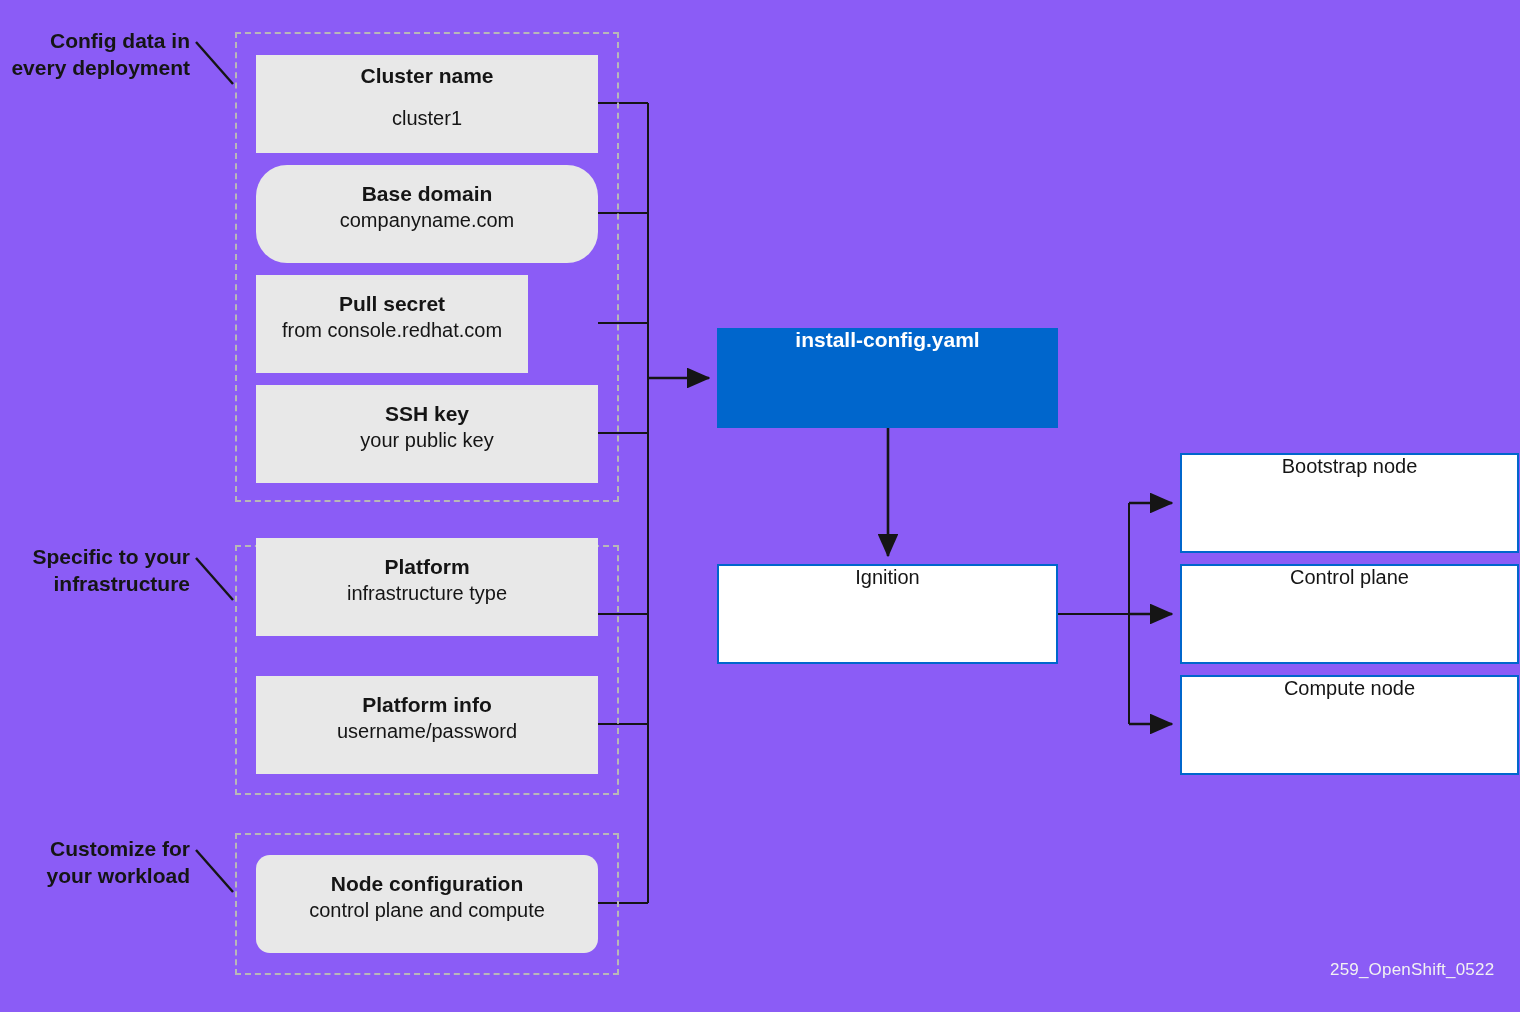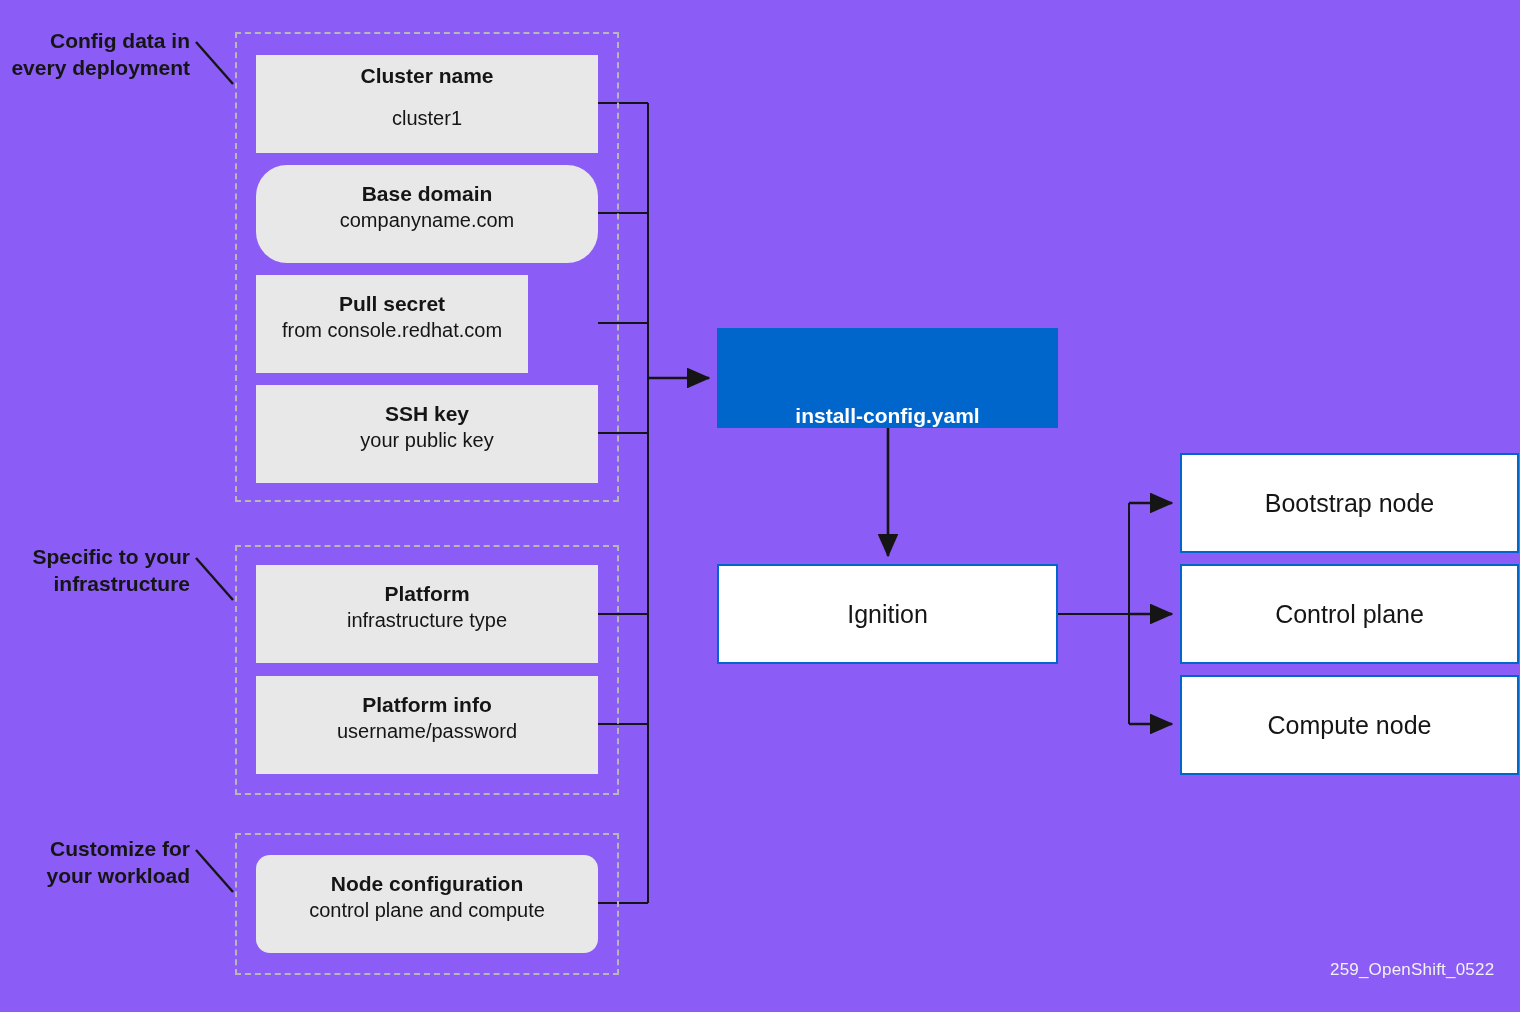--- a/index.html
+++ b/index.html
@@ -62,38 +62,37 @@
     color: #151515;
     line-height: 1.15;
   }
 
   
   .blue-box {
     position: absolute;
     background: #0066cc;
     box-sizing: border-box;
     display: flex;
-    align-items: flex-end;
+    align-items: flex-start;
     justify-content: center;
     color: #ffffff;
     font-size: 21px;
     font-weight: bold;
   }
 
   
   .outline-box {
     position: absolute;
     background: #ffffff;
     border: 2px solid #0066cc;
     box-sizing: border-box;
     display: flex;
-    align-items: center;
     justify-content: center;
     color: #151515;
-    font-size: 25px;
+    font-size: 20px;
     font-weight: normal;
   }
 
   
   #wires {
     position: absolute;
     left: 0;
     top: 0;
     width: 1520px;
     height: 1012px;
@@ -177,21 +176,21 @@
   <div class="config-card" style="left:256px; top:275px; width:272px; height:98px;">
     <div class="card-title">Pull secret</div>
     <div class="card-sub">from console.redhat.com</div>
   </div>
 
   <div class="config-card" style="left:256px; top:385px; width:342px; height:98px;">
     <div class="card-title">SSH key</div>
     <div class="card-sub">your public key</div>
   </div>
 
-  <div class="config-card" style="left:256px; top:565px; width:342px; height:98px;text-align:right;">
+  <div class="config-card" style="left:256px; top:538px; width:342px; height:98px;text-align:right;">
     <div class="card-title">Platform</div>
     <div class="card-sub">infrastructure type</div>
   </div>
 
   <div class="config-card" style="left:256px; top:676px; width:342px; height:98px;">
     <div class="card-title">Platform info</div>
     <div class="card-sub">username/password</div>
   </div>
 
   <div class="config-card" style="left:256px; top:855px; width:342px; height:98px;border-radius:14px;">

